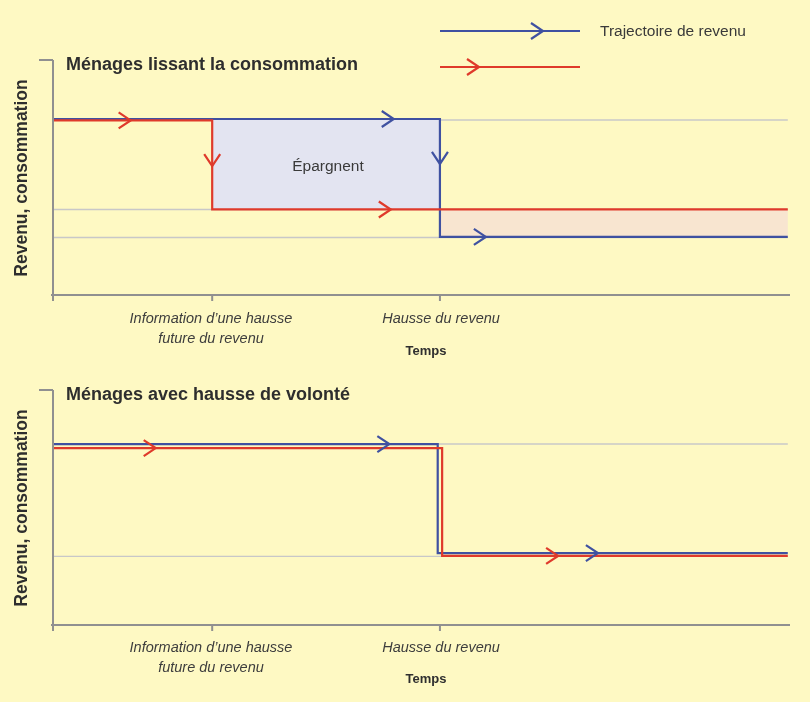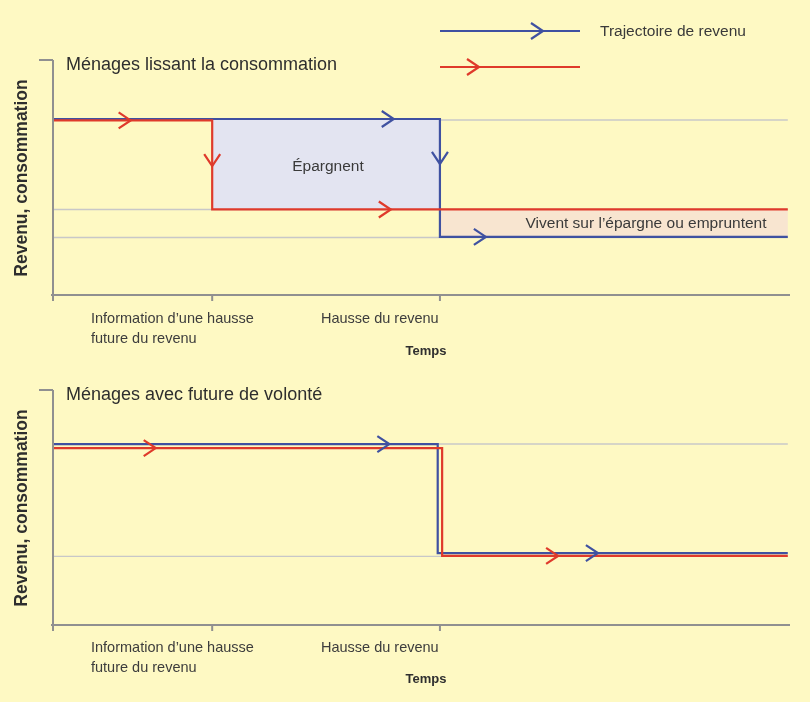--- a/index.html
+++ b/index.html
@@ -1,27 +1,27 @@
 <!DOCTYPE html>
 <html><head>
 <meta charset="utf-8">
 <style>
   html,body{margin:0;padding:0;background:#ffffff;}
   body{width:810px;height:702px;overflow:hidden;
        font-family:"Liberation Sans","DejaVu Sans",sans-serif;}
   .canvas{position:relative;width:810px;height:702px;background:#fef9c3;padding-left:32px;}
   #plot{position:absolute;left:0;top:0;}
-  .panel-title{position:absolute;font-size:18px;font-weight:normal;color:#2e2e2e;white-space:nowrap;}
+  .panel-title{position:absolute;font-size:18px;font-weight:bold;color:#2e2e2e;white-space:nowrap;}
   .t1{left:66px;top:54px;}
   .t2{left:66px;top:384px;}
   .ylab{position:absolute;left:-98px;width:240px;height:22px;text-align:center;
         font-size:17.5px;font-weight:bold;color:#2e2e2e;transform:rotate(-90deg);white-space:nowrap;}
   .y1{top:167px;}
   .y2{top:497px;}
-  .tick{position:absolute;width:240px;text-align:left;font-size:14.5px;line-height:20px;color:#3d3d3d;}
+  .tick{position:absolute;width:240px;text-align:center;font-size:14.5px;line-height:20px;color:#3d3d3d;font-style:italic;}
   .tk1a{left:91px;top:308px;}
   .tk1b{left:321px;top:308px;}
   .tk2a{left:91px;top:637px;}
   .tk2b{left:321px;top:637px;}
   .xlab{position:absolute;width:120px;text-align:center;font-size:13px;font-weight:bold;color:#2f2f2f;}
   .x1{left:366px;top:343px;}
   .x2{left:366px;top:671px;}
   .region-label{position:absolute;font-size:15.5px;color:#3a3a3a;transform:translate(-50%,-50%);white-space:nowrap;}
   .rl-saving{left:328px;top:166px;}
   .rl-dissaving{left:646px;top:223px;}
@@ -80,29 +80,28 @@
   <span class="legend-label ll1">Trajectoire de revenu</span>
 
   <svg class="legend-swatch ls2">
     <line x1="0" y1="10" x2="140" y2="10" stroke="#df3a2b" stroke-width="2.2"></line>
     <polyline points="27,2 39,10 27,18" fill="none" stroke="#df3a2b" stroke-width="2.2"></polyline>
   </svg>
 
   <div class="panel-title t1">Ménages lissant la consommation</div>
   <div class="ylab y1">Revenu, consommation</div>
   <div class="region-label rl-saving">Épargnent</div>
-  <div class="region-label rl-dissaving">Vivent sur l’épargne ou empruntent</div>
   <div class="tick tk1a">
     <div>Information d’une hausse</div>
     <div>future du revenu</div>
   </div>
   <div class="tick tk1b">Hausse du revenu</div>
   <div class="xlab x1">Temps</div>
 
-  <div class="panel-title t2">Ménages avec future de volonté</div>
+  <div class="panel-title t2">Ménages avec hausse de volonté</div>
   <div class="ylab y2">Revenu, consommation</div>
   <div class="tick tk2a">
     <div>Information d’une hausse</div>
     <div>future du revenu</div>
   </div>
   <div class="tick tk2b">Hausse du revenu</div>
   <div class="xlab x2">Temps</div>
 
 </div>
 

